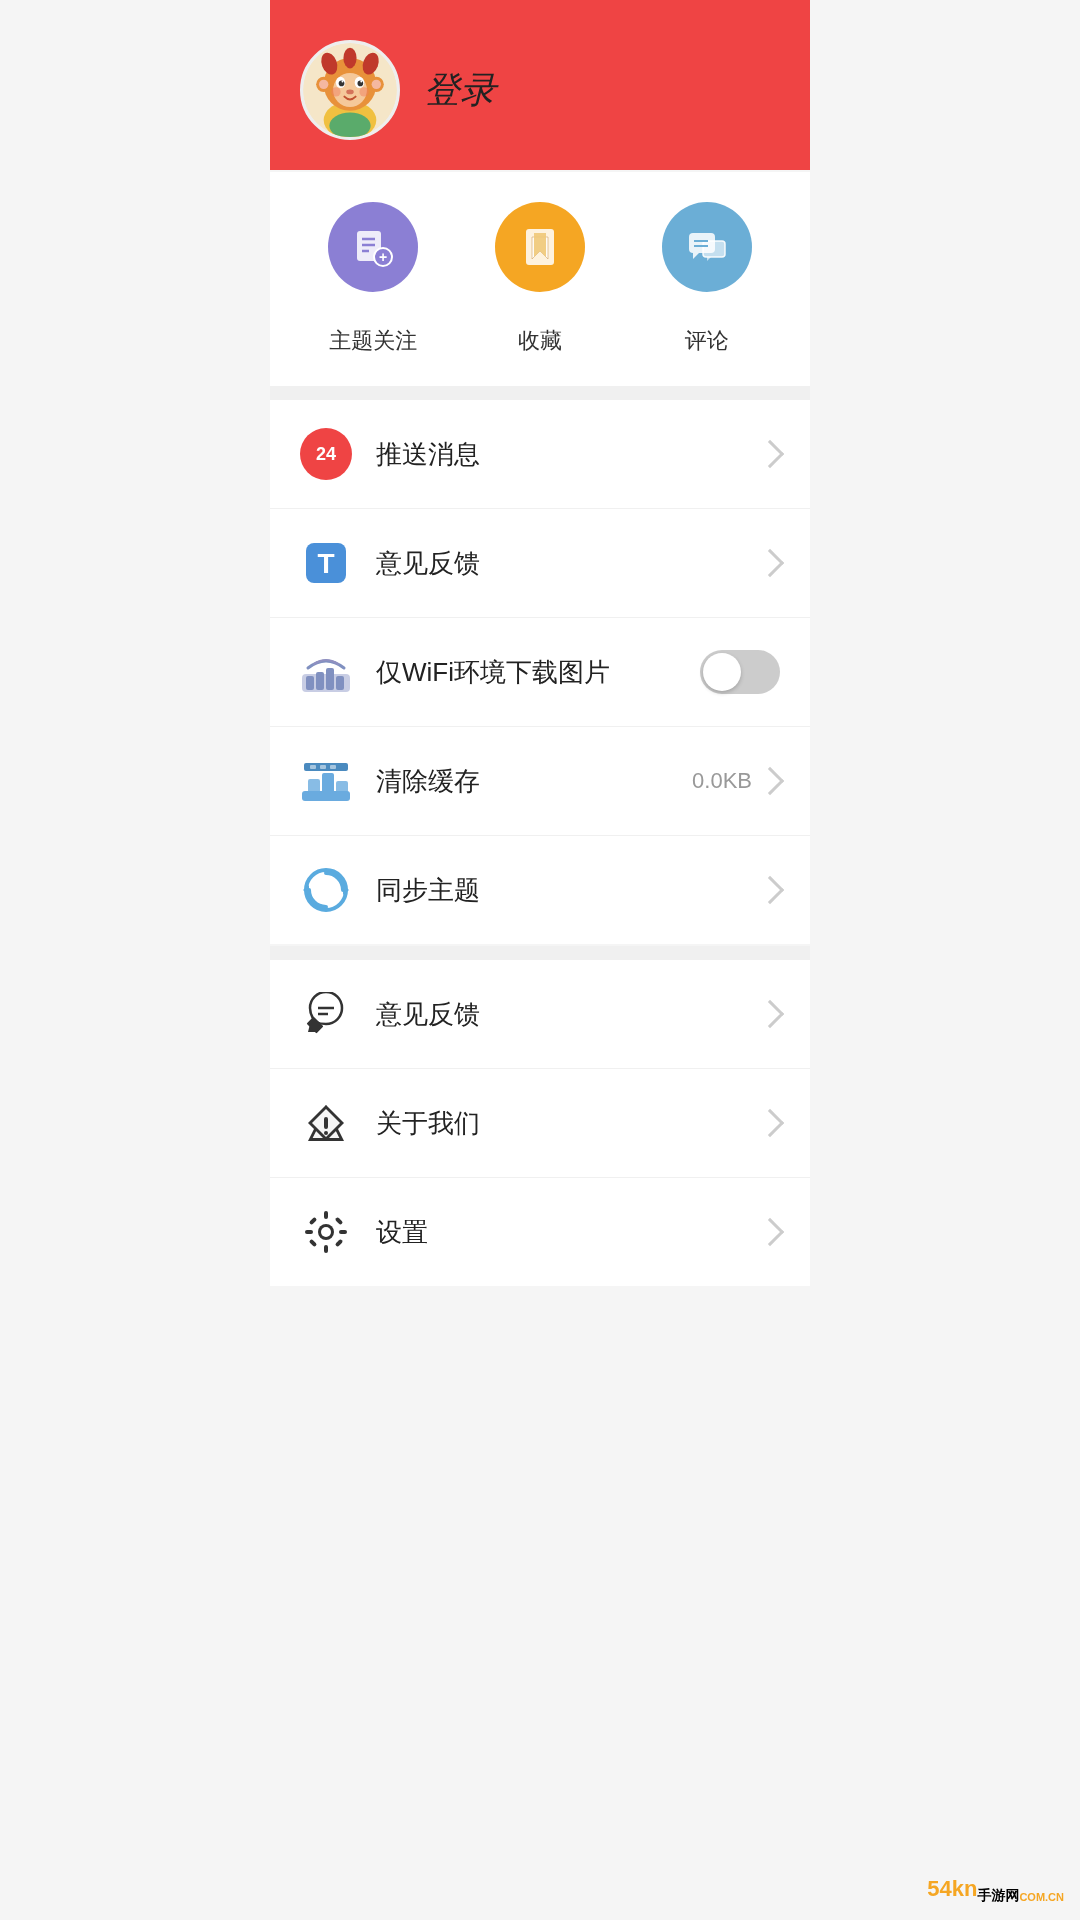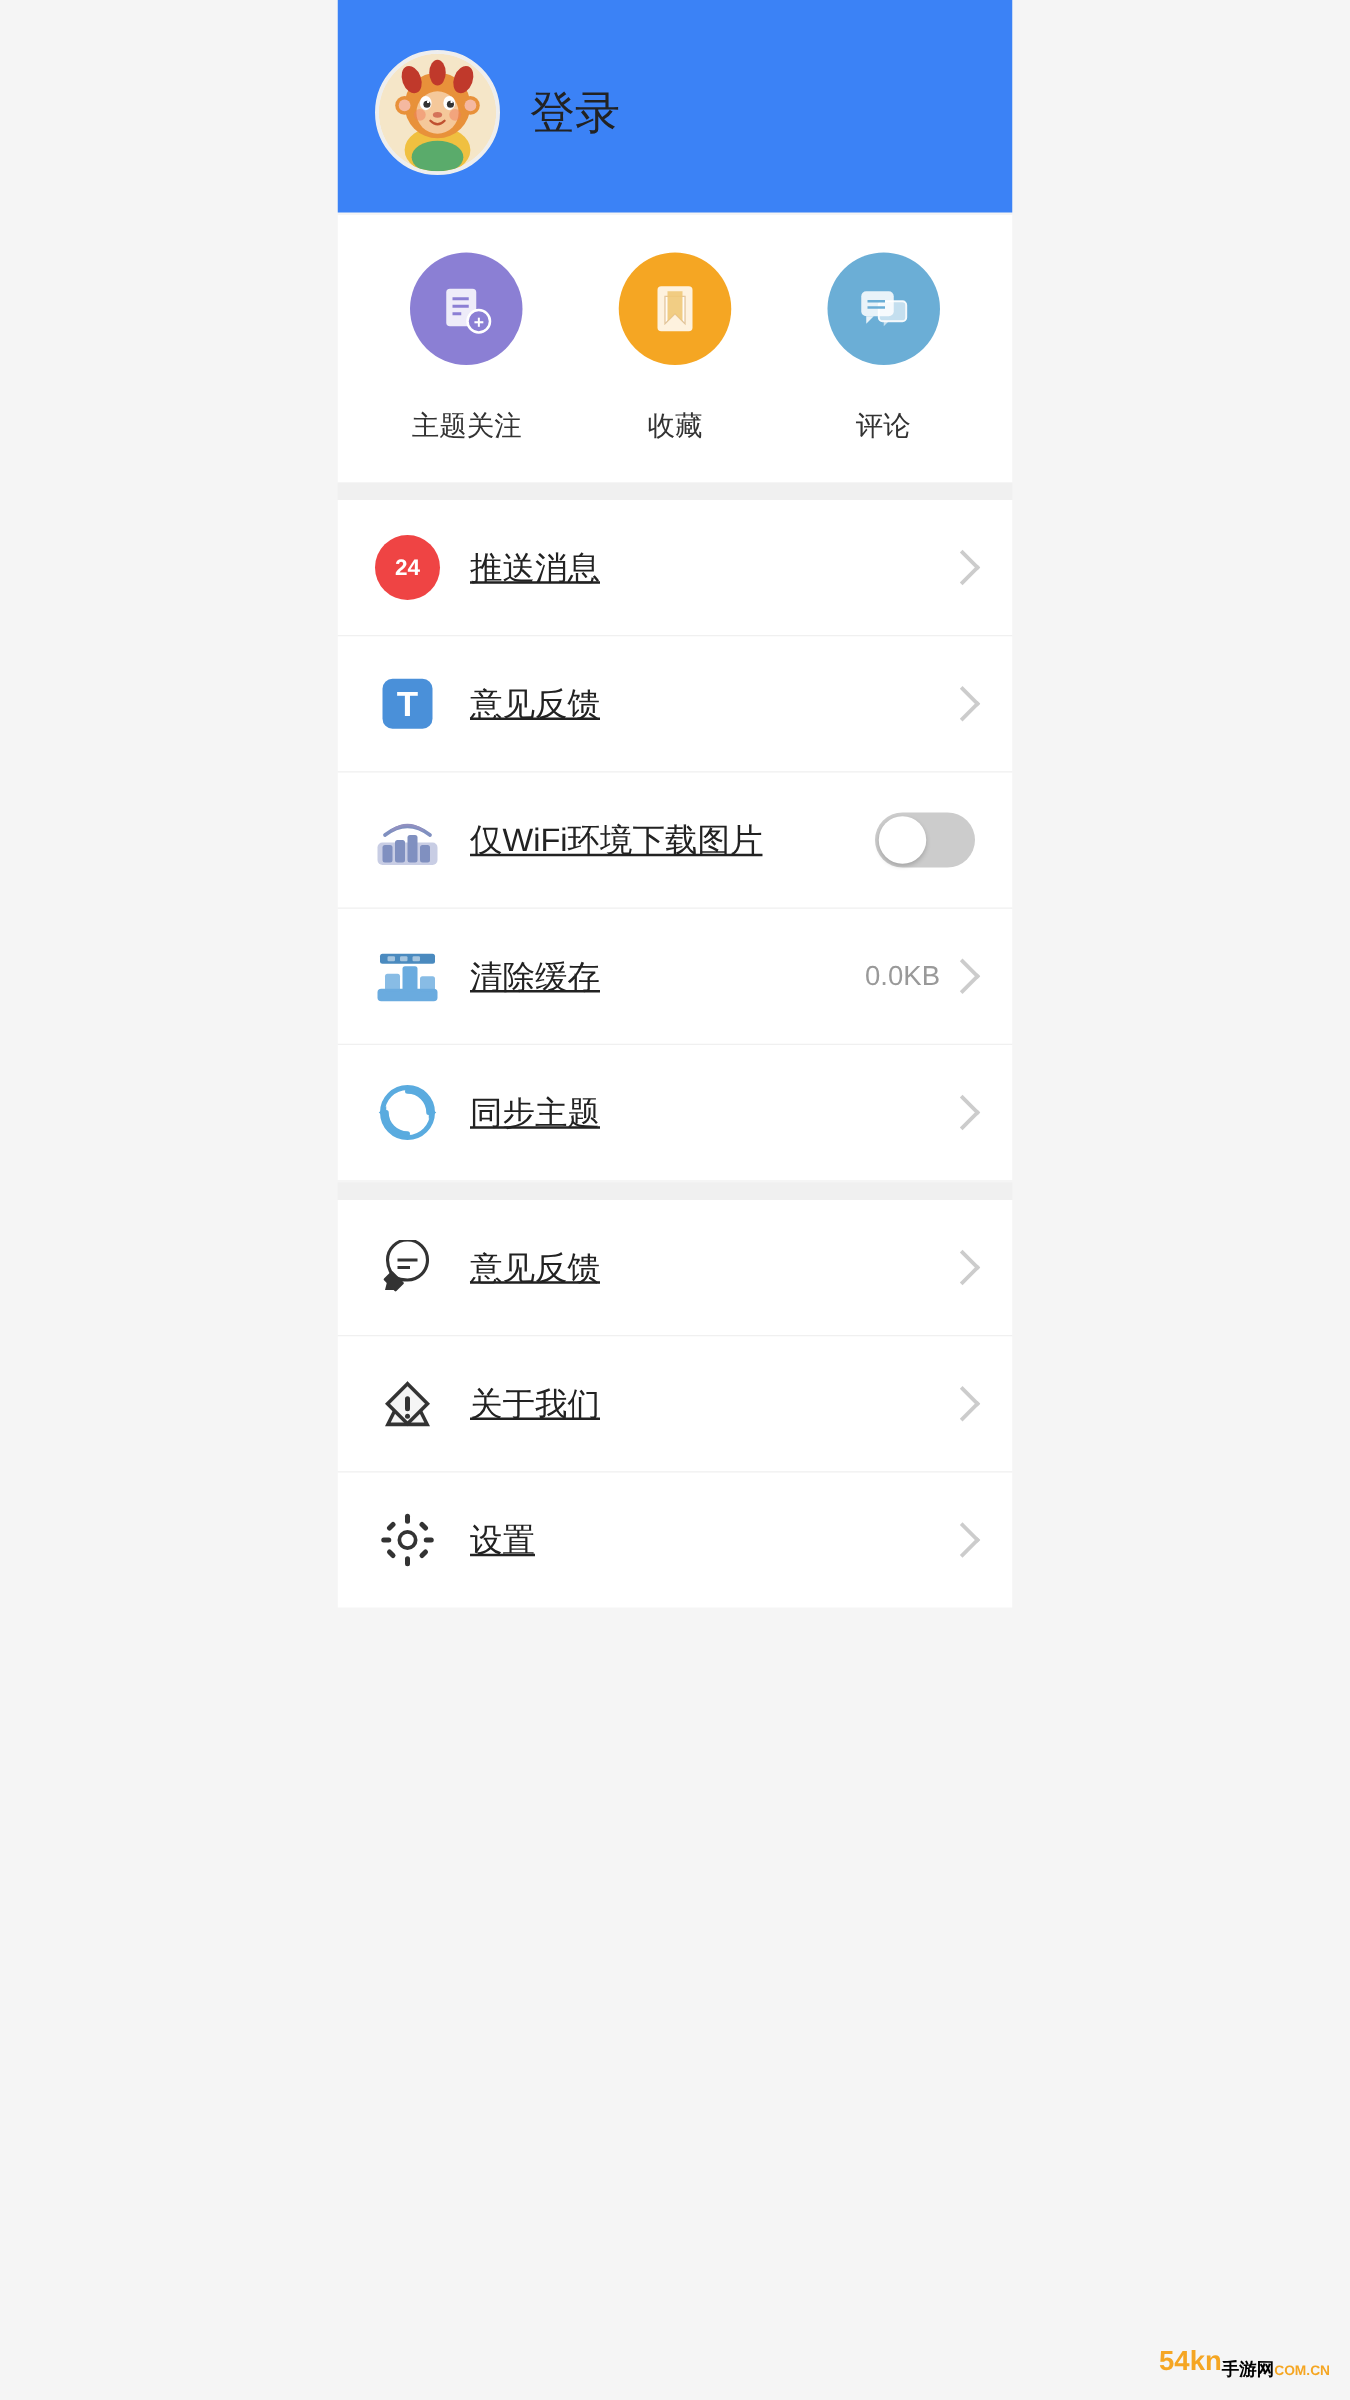--- a/index.html
+++ b/index.html
@@ -9,25 +9,26 @@
       background: #f5f5f5;
       width: 100%;
       max-width: 540px;
       margin: 0 auto;
       min-height: 960px;
       position: relative;
     }
 
     
     .profile-section {
-      background: #3b82f6;
+      background: #ef4444;
       padding: 40px 30px 30px 30px;
       display: flex;
       align-items: center;
       gap: 24px;
+      font-style: italic;
     }
     .avatar-wrapper {
       width: 100px;
       height: 100px;
       border-radius: 50%;
       overflow: hidden;
       background: #f0f0f0;
       flex-shrink: 0;
       display: flex;
       align-items: center;
@@ -105,21 +106,20 @@
       height: 52px;
       display: flex;
       align-items: center;
       justify-content: center;
       flex-shrink: 0;
     }
     .menu-label {
       flex: 1;
       font-size: 26px;
       color: #222;
-      text-decoration: underline;
     }
     .menu-right {
       display: flex;
       align-items: center;
       gap: 8px;
       color: #999;
       font-size: 22px;
       margin-left: 48px;
     }
     .chevron {

